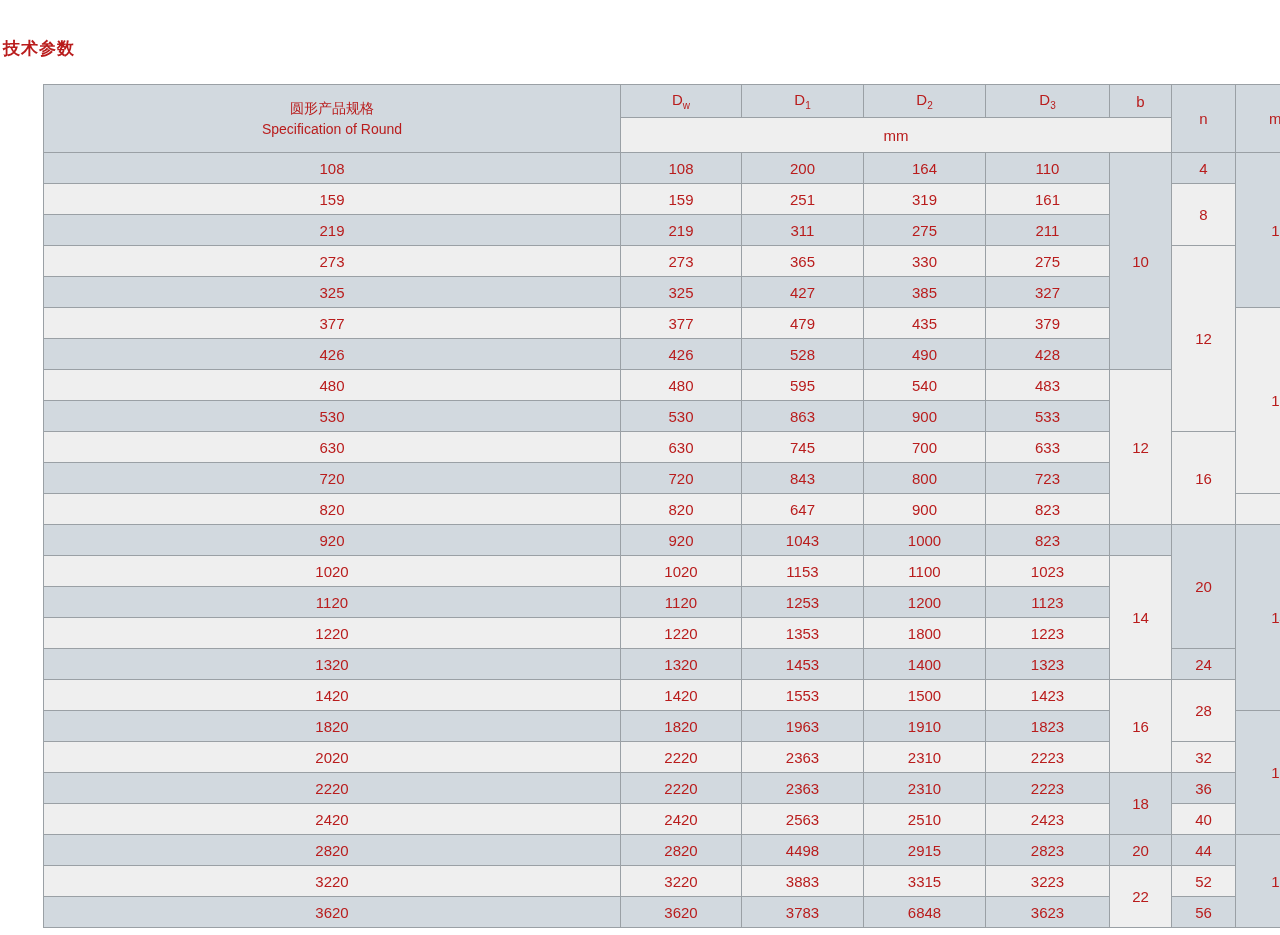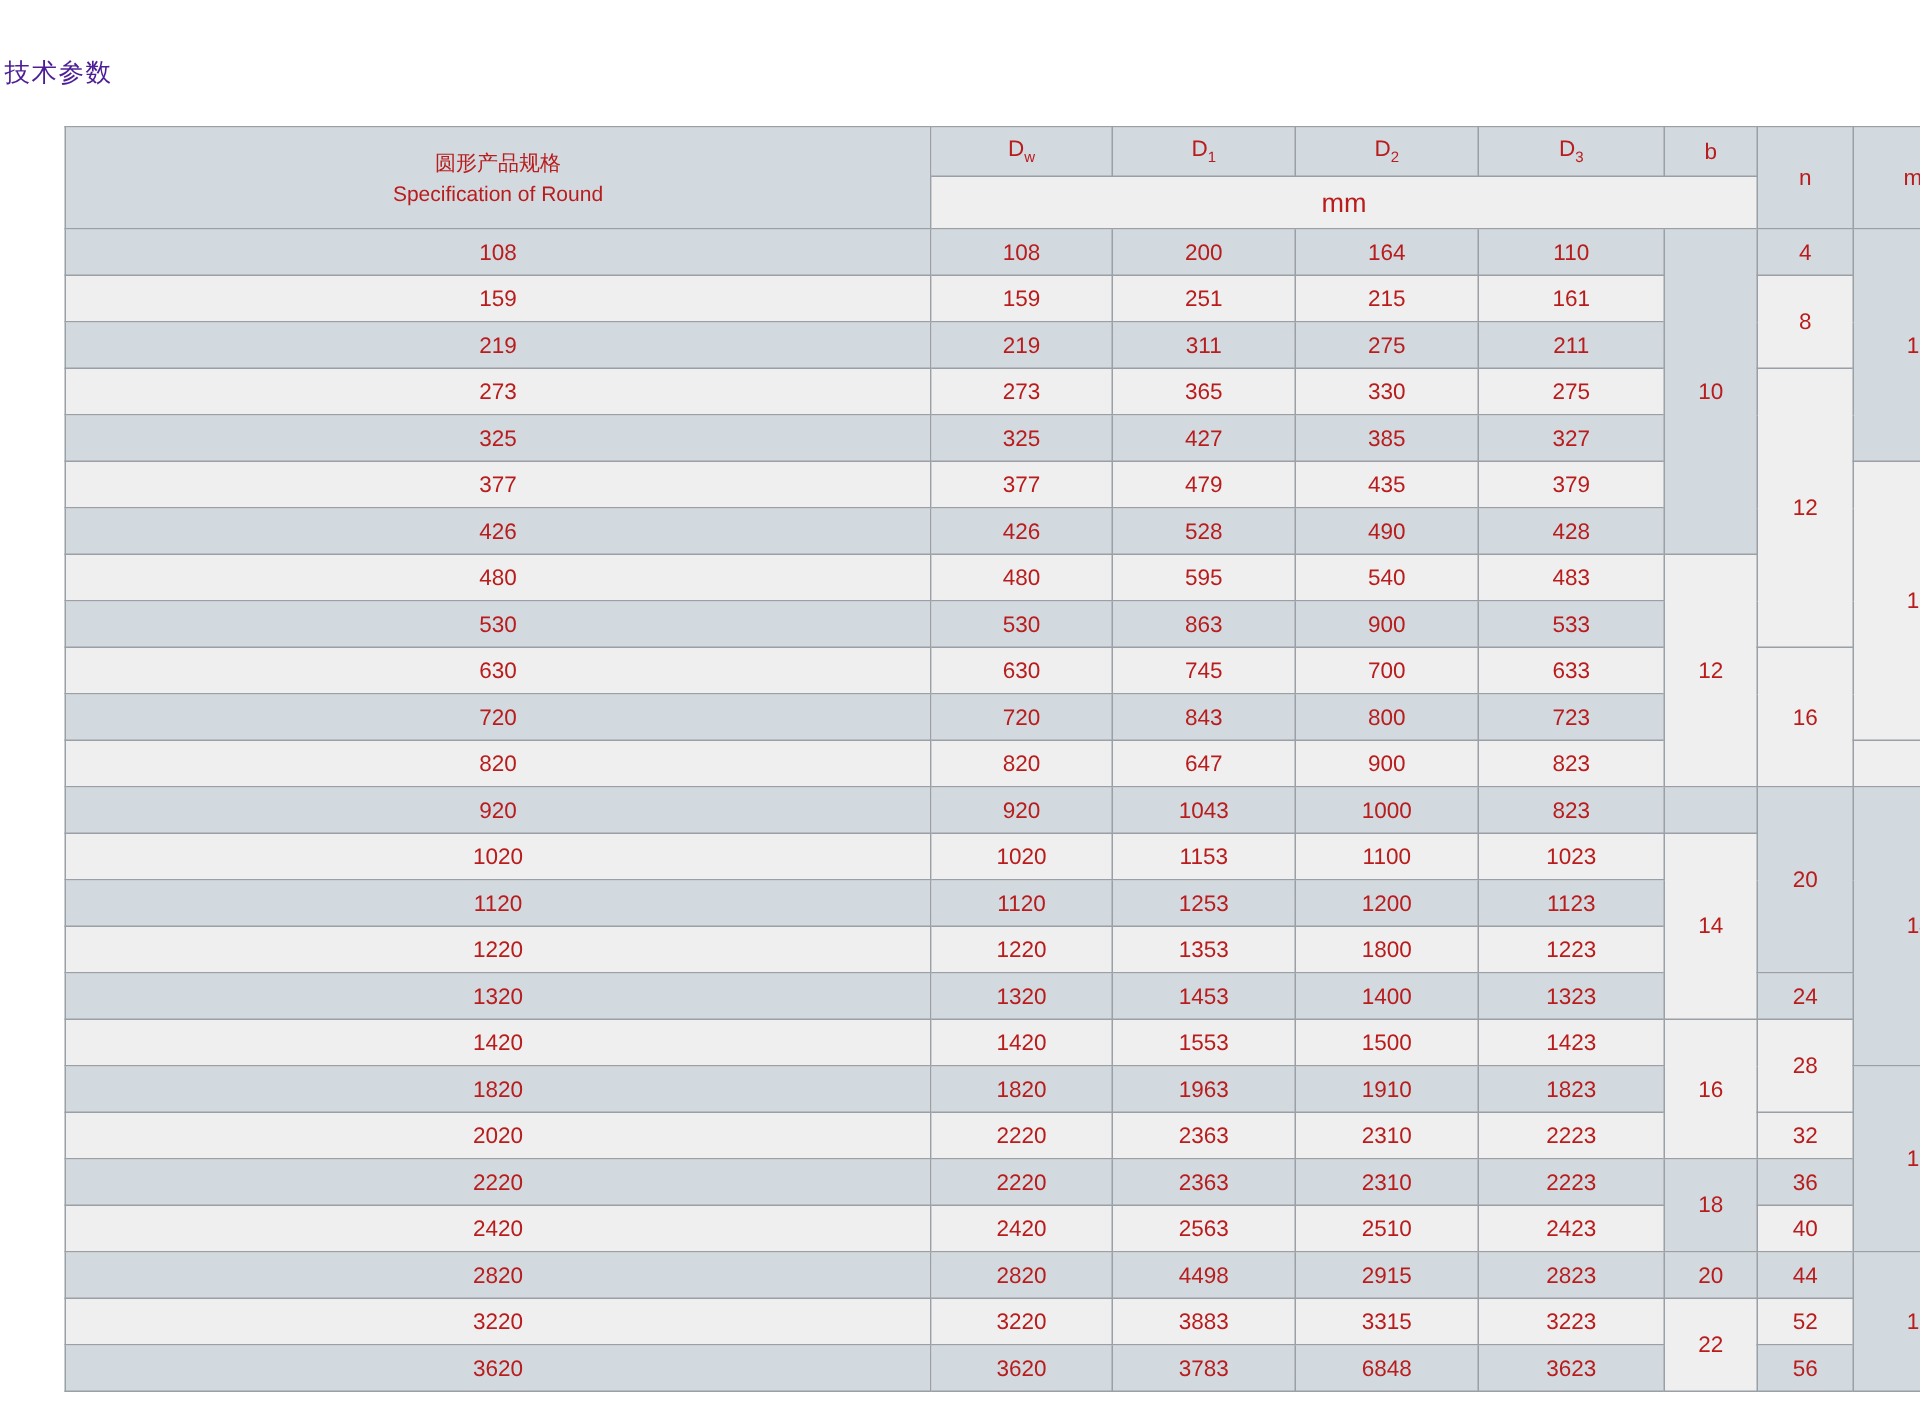--- a/index.html
+++ b/index.html
@@ -10,22 +10,22 @@
     background: #ffffff;
     font-family: "Liberation Sans", "DejaVu Sans", sans-serif;
     overflow: hidden;
   }
   .title {
     position: absolute;
     top: 37px;
     left: 3px;
     margin: 0;
     font-size: 17px;
-    font-weight: normal;
-    color: #4c1d95;
+    font-weight: bold;
+    color: #b91c1c;
     letter-spacing: 1px;
   }
   table.spec-table {
     position: absolute;
     top: 84px;
     left: 11px;
     width: 1280px;
     border-collapse: collapse;
     table-layout: fixed;
     color: #b91c1c;
@@ -35,21 +35,21 @@
     border: 1px solid #9aa0a5;
     text-align: center;
     vertical-align: middle;
     font-weight: normal;
     padding: 0;
     font-size: 15px;
     overflow: hidden;
   }
   thead tr.header-row th { height: 32px; }
   th.spec-head { font-size: 14px; line-height: 21px; padding: 2px 0; }
-  th.unit-cell { height: 34px; font-size: 18px; }
+  th.unit-cell { height: 34px; font-size: 15px; }
   tbody td { height: 30px; }
   .dark  { background: #d2d9df; }
   .light { background: #efefef; }
   td.merged { font-size: 15px; }
   .col-sub { font-size: 10px; }
 </style>
 </head>
 <body>
 
 <div class="page">
@@ -92,21 +92,21 @@
           <td class="dark">164</td>
           <td class="dark">110</td>
           <td class="dark merged" rowspan="7">10</td>
           <td class="dark merged" rowspan="1">4</td>
           <td class="dark merged" rowspan="5">10</td>
         </tr>
         <tr>
           <td class="light">159</td>
           <td class="light">159</td>
           <td class="light">251</td>
-          <td class="light">215</td>
+          <td class="light">319</td>
           <td class="light">161</td>
           <td class="light merged" rowspan="2">8</td>
         </tr>
         <tr>
           <td class="dark">219</td>
           <td class="dark">219</td>
           <td class="dark">311</td>
           <td class="dark">275</td>
           <td class="dark">211</td>
         </tr>

